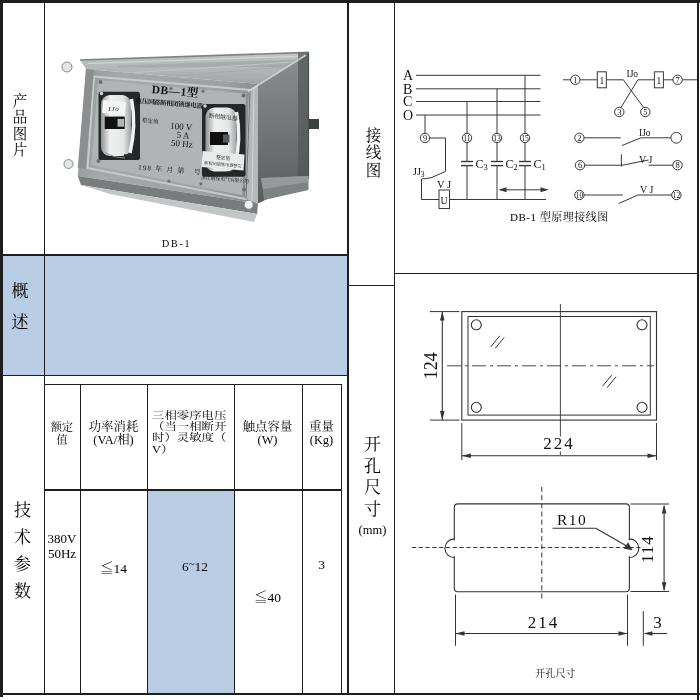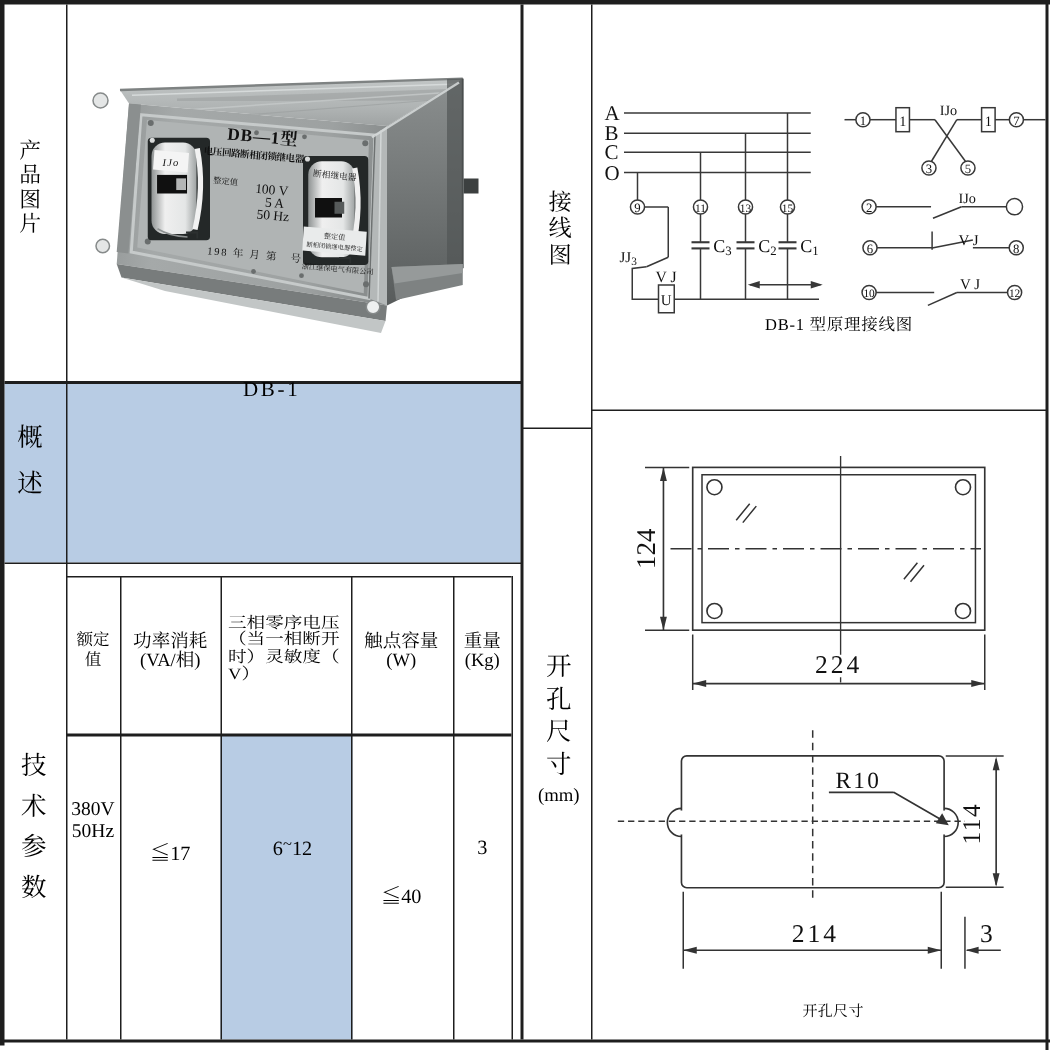--- a/index.html
+++ b/index.html
@@ -37,31 +37,31 @@
 <div class="ln" style="left:340.5px;top:384px;width:1.2px;height:309px;"></div>
 
 <div class="vc" style="left:6px;top:93px;width:28px;font-size:14.5px;line-height:16.3px;">产<br>品<br>图<br>片</div>
 <div class="vc" style="left:6px;top:276px;width:28px;font-size:17px;line-height:31px;">概<br>述</div>
 <div class="vc" style="left:7px;top:497px;width:31px;font-size:17px;line-height:27px;">技<br>术<br>参<br>数</div>
 
 <div class="vc" style="left:359px;top:127px;width:29px;font-size:15.5px;line-height:17.3px;">接<br>线<br>图</div>
 <div class="vc" style="left:358px;top:434px;width:29px;font-size:17px;line-height:21.7px;">开<br>孔<br>尺<br>寸</div>
 <div class="vc" style="left:352px;top:523px;width:41px;font-size:12.5px;">(mm)</div>
 
-<div class="t" style="left:162px;top:253px;font-size:14px;letter-spacing:1.8px;">DB-1</div>
+<div class="t" style="left:162px;top:238px;font-size:10px;letter-spacing:1.8px;">DB-1</div>
 
 
 <div class="vc" style="left:44px;top:421px;width:36px;font-size:11px;line-height:13px;">额定<br>值</div>
 <div class="vc" style="left:80px;top:421px;width:67px;font-size:12.4px;line-height:13px;">功率消耗<br>(VA/相)</div>
 <div style="position:absolute;left:152px;top:410px;width:82px;font-size:12.4px;line-height:13.4px;text-align:left;transform:scaleY(0.85);transform-origin:0 0;">三相零序电压<br>（当一相断开<br>时）灵敏度（<br>V）</div>
 <div class="vc" style="left:234px;top:421px;width:67px;font-size:12.4px;line-height:13px;">触点容量<br>(W)</div>
 <div class="vc" style="left:302px;top:421px;width:39px;font-size:12.4px;line-height:13px;">重量<br>(Kg)</div>
 
 <div class="vc" style="left:44px;top:532px;width:36px;font-size:13px;line-height:14.5px;">380V<br>50Hz</div>
-<div class="vc" style="left:80px;top:557px;width:67px;font-size:13.5px;">≦17</div>
+<div class="vc" style="left:80px;top:557px;width:67px;font-size:13.5px;">≦14</div>
 <div class="vc" style="left:148px;top:557px;width:94px;font-size:13.5px;">6<span style="vertical-align:4px;font-size:11px;">~</span>12</div>
 <div class="vc" style="left:234px;top:557px;width:67px;font-size:13.5px;margin-top:29px;">≦40</div>
 <div class="vc" style="left:302px;top:557px;width:39px;font-size:13.5px;">3</div>
 
 <div class="t" style="left:510px;top:207.5px;font-size:11px;letter-spacing:0.5px;">DB-1 型原理接线图</div>
 <div class="t" style="left:535px;top:665px;font-size:10px;letter-spacing:0.2px;">开孔尺寸</div>
 
 <svg width="280" height="182" viewBox="0 0 280 182" style="position:absolute;left:58px;top:48px;">
 <defs>
 <linearGradient id="gside" x1="0" y1="0" x2="0" y2="1">

